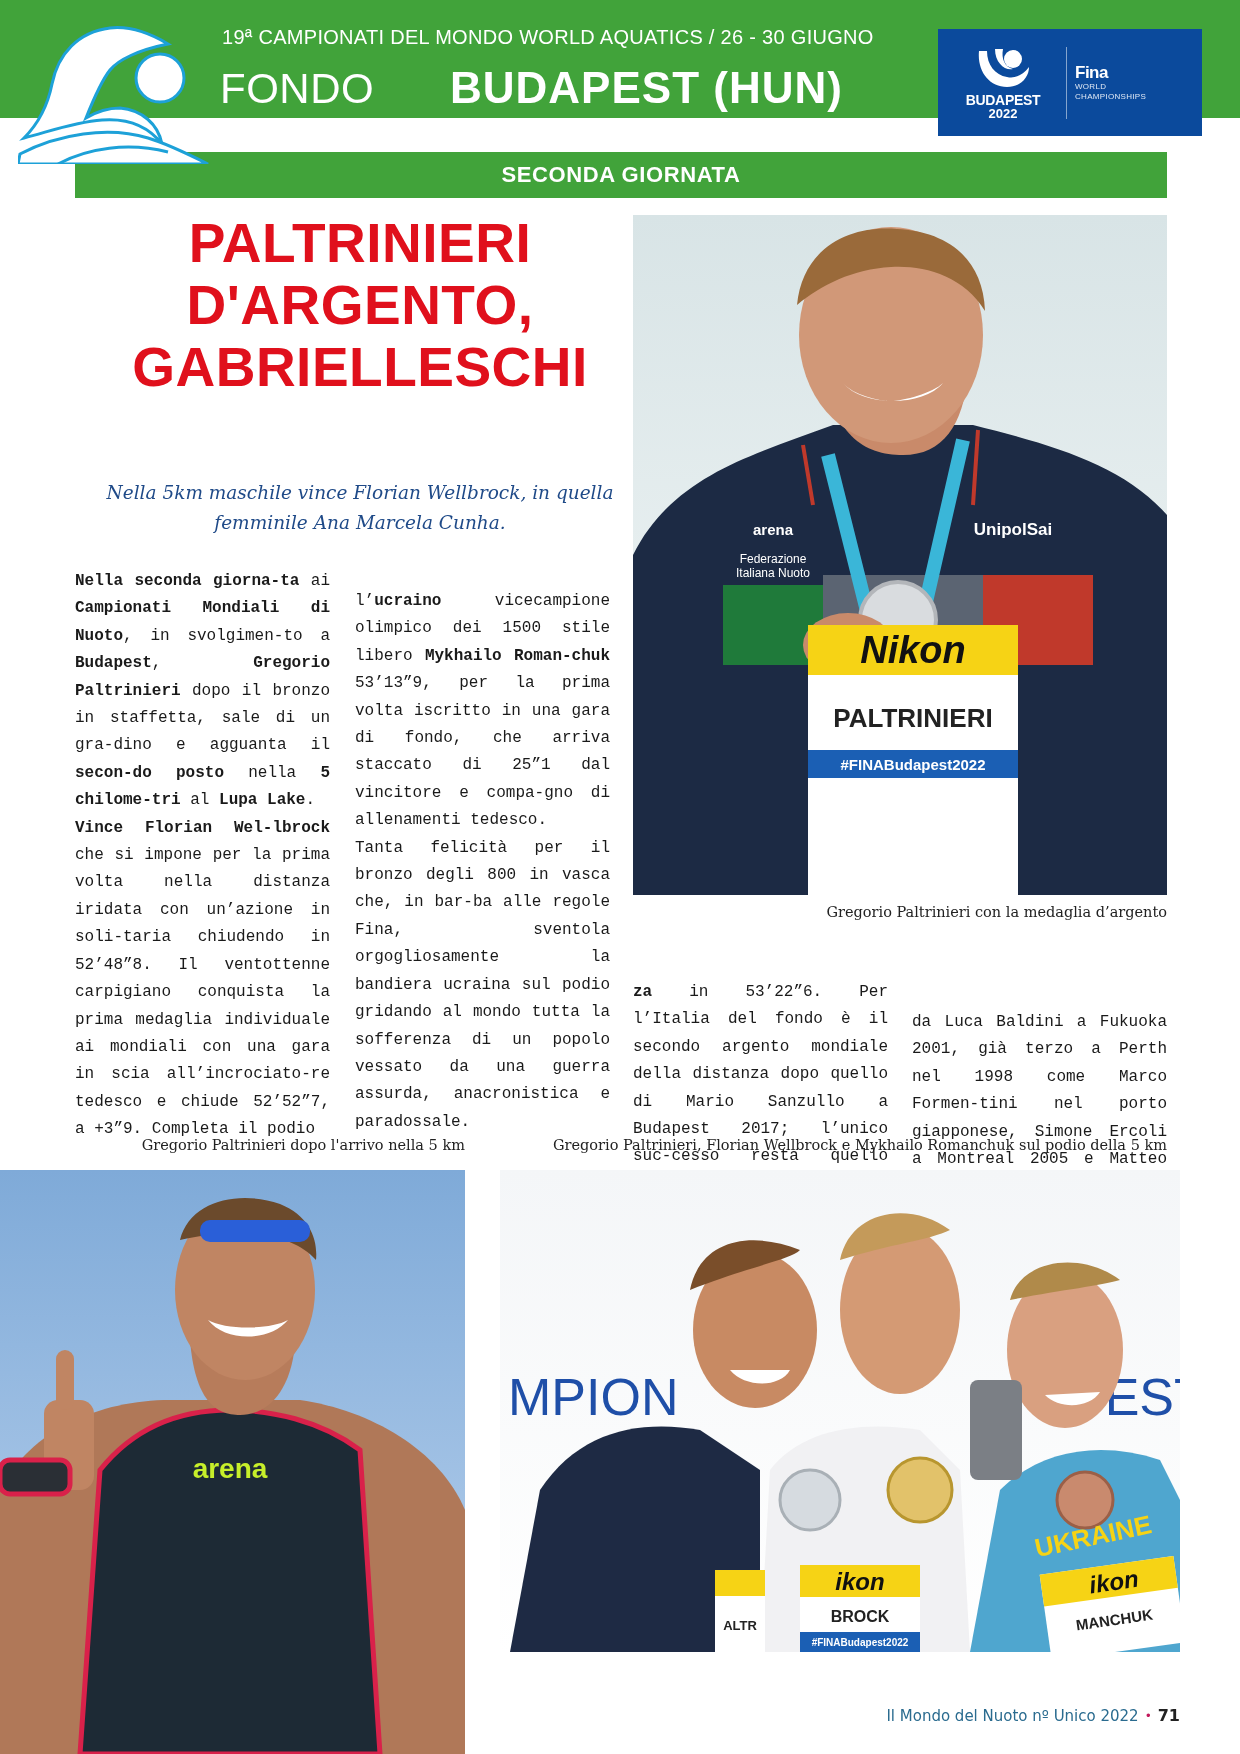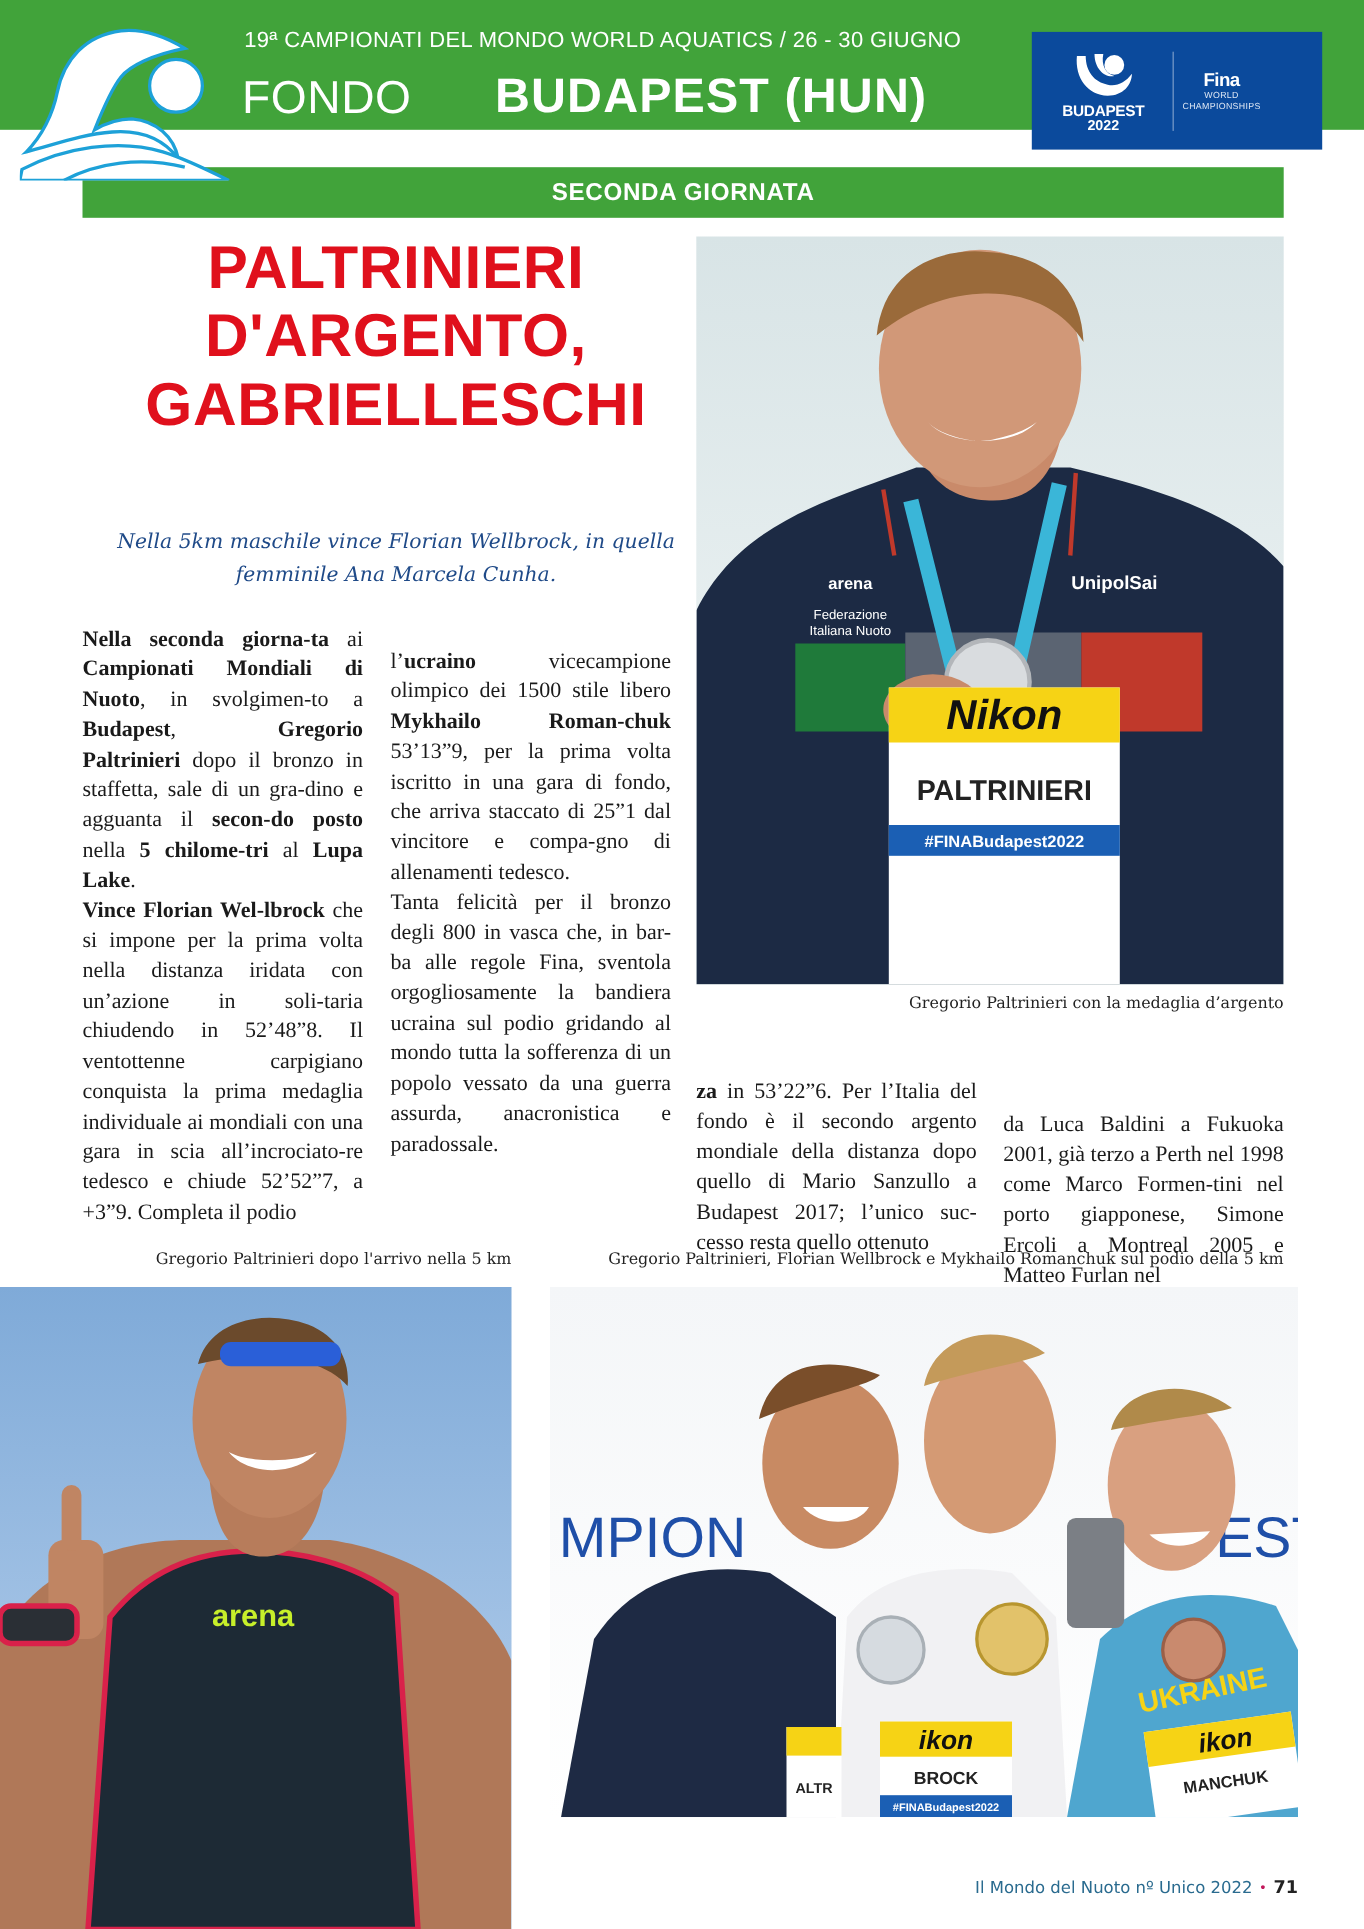--- a/index.html
+++ b/index.html
@@ -35,21 +35,21 @@
   .event-logo .emblem { width: 110px; display: flex; flex-direction: column; align-items: center; }
   .event-logo .emblem-name {
     font-family: "Liberation Sans", sans-serif; font-weight: 700; color: #fff;
     font-size: 14px; letter-spacing: -0.3px; line-height: 14px; margin-top: 2px;
   }
   .event-logo .emblem-year {
     font-family: "Liberation Sans", sans-serif; font-weight: 700; color: #fff;
     font-size: 13px; line-height: 13px;
   }
   .event-logo .divider { width: 1px; height: 72px; background: rgba(255,255,255,0.5); margin: 0 8px; }
-  .event-logo .org { display: flex; flex-direction: column; text-align: center; }
+  .event-logo .org { display: flex; flex-direction: column; }
   .event-logo .org-name {
     font-family: "Liberation Sans", sans-serif; font-weight: 700; color: #fff;
     font-size: 17px; line-height: 18px; letter-spacing: -0.5px;
   }
   .event-logo .org-line {
     font-family: "Liberation Sans", sans-serif; color: #dfe8f5;
     font-size: 8px; line-height: 10px; letter-spacing: 0.3px;
   }
 
   
@@ -70,22 +70,22 @@
     font-size: 55px; line-height: 62px; letter-spacing: 0.5px;
   }
   .standfirst {
     position: absolute; left: 100px; top: 478px; width: 520px; text-align: center;
     color: #1f4a88; font-family: "DejaVu Serif", serif; font-style: italic;
     font-size: 18.5px; line-height: 30px;
   }
 
   
   .col {
-    position: absolute; font-family: Liberation Serif, serif;
-    font-size: 20px; line-height: 27.4px; text-align: justify; color: #1a1a1a;
+    position: absolute; font-family: Liberation Mono, monospace;
+    font-size: 16px; line-height: 27.4px; text-align: justify; color: #1a1a1a;
     hyphens: manual;
   }
   .col p { margin: 0; }
   .col b { font-weight: 700; }
   .col1 { left: 75px; top: 568px; width: 255px; }
   .col2 { left: 355px; top: 568px; width: 255px; margin-top: 20px; }
   .col3 { left: 633px; top: 979px; width: 255px; }
   .col4 { left: 912px; top: 979px; width: 255px; margin-top: 30px; }
 
   

